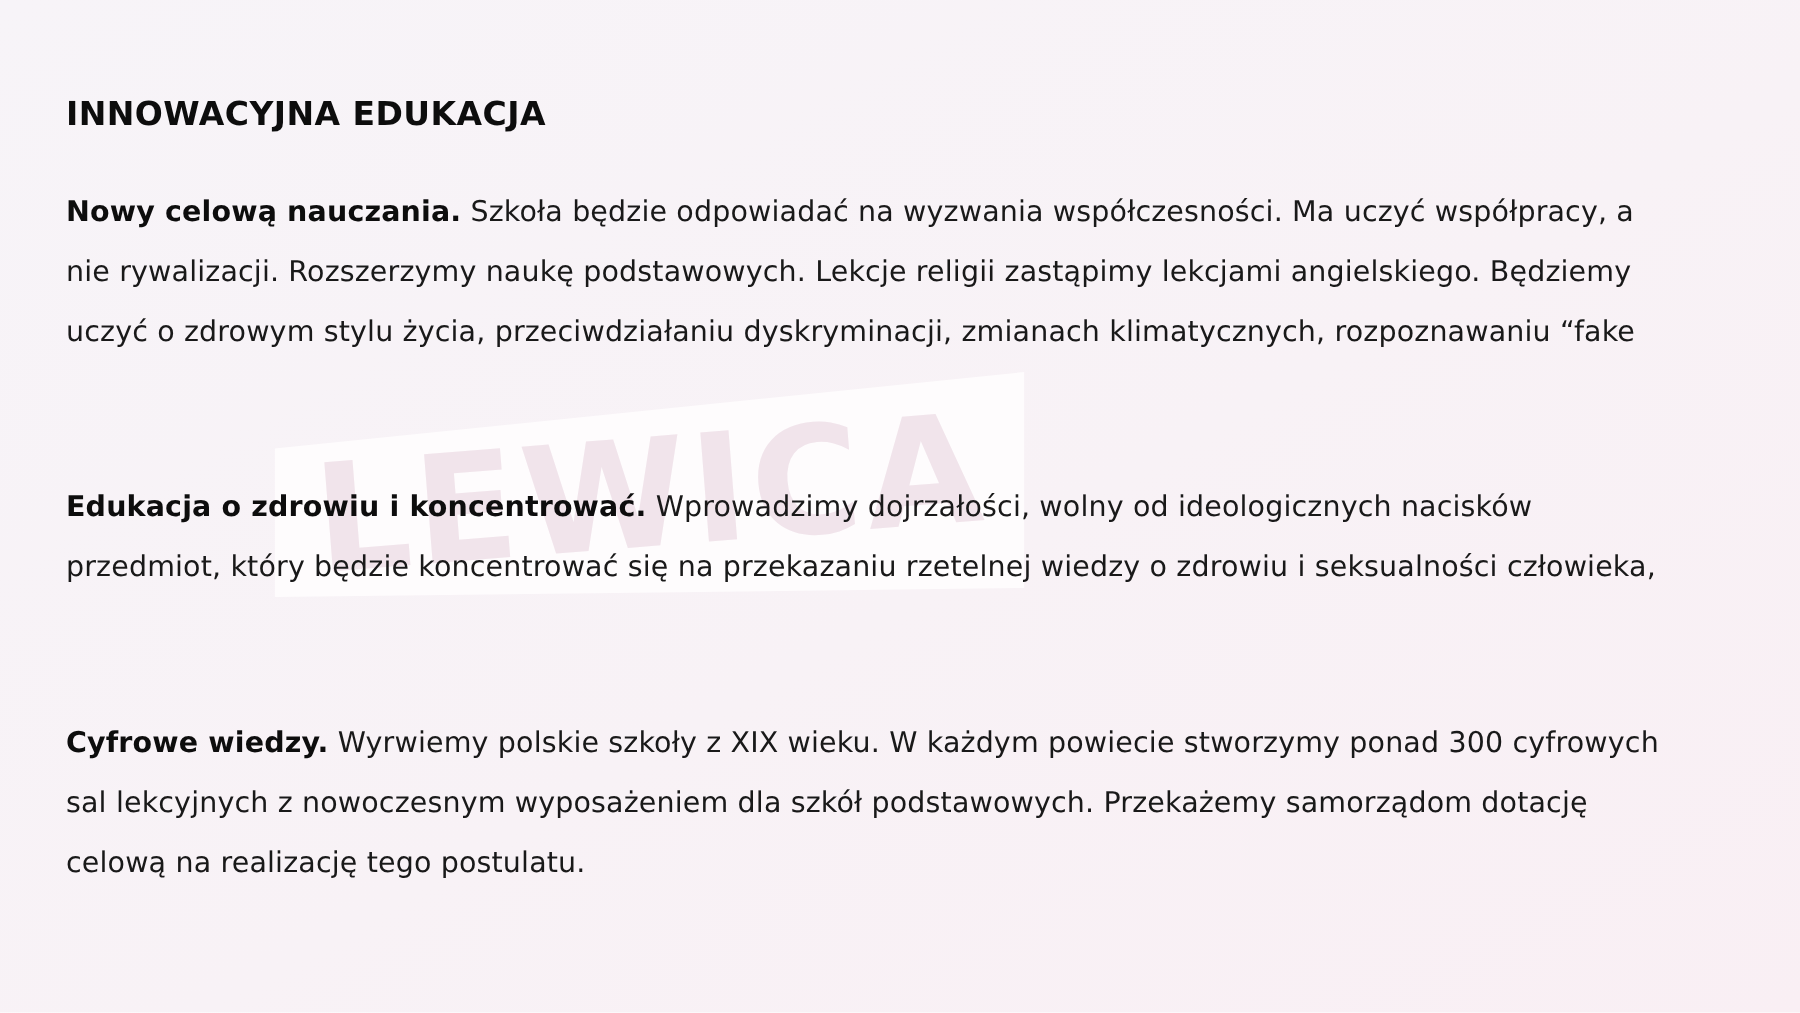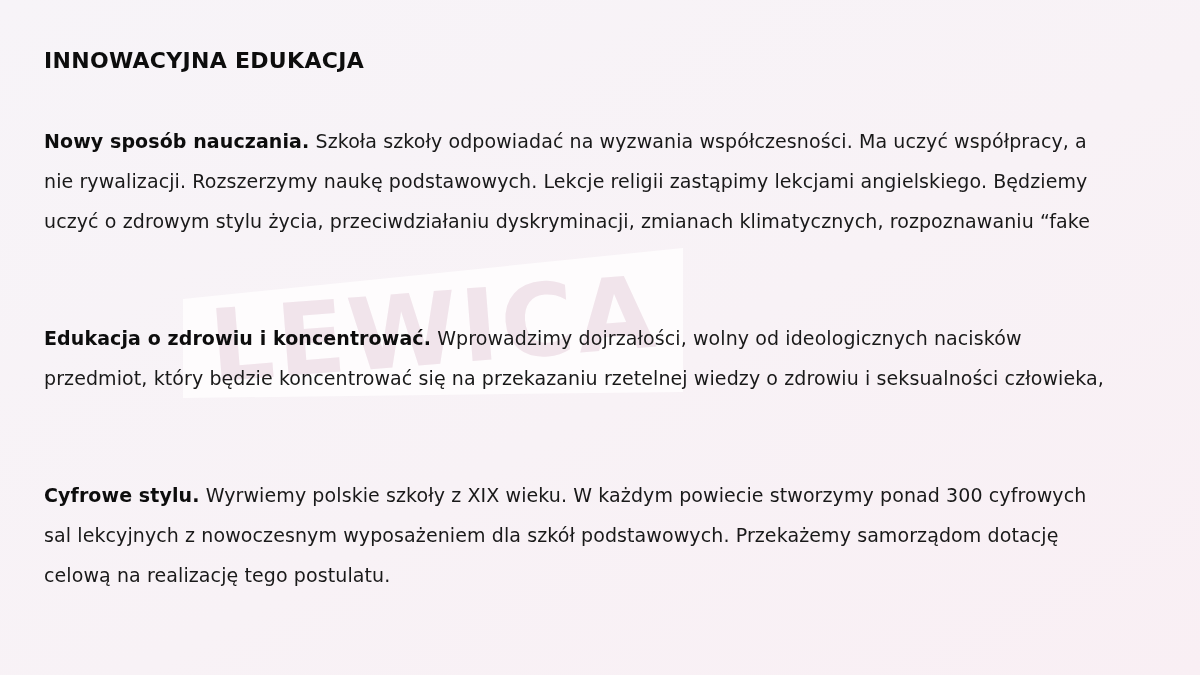--- a/index.html
+++ b/index.html
@@ -43,21 +43,21 @@
     user-select: none;
   }
   .content {
     position: absolute;
     inset: 0;
     z-index: 1;
   }
   .title {
     position: absolute;
     left: 44px;
-    top: 48px;
+    top: 64px;
     font-size: 22px;
     font-weight: bold;
     letter-spacing: 0.3px;
     color: #0d0d0d;
     white-space: nowrap;
   }
   .paragraph {
     position: absolute;
     left: 44px;
     right: 30px;
@@ -85,42 +85,42 @@
   <div class="watermark-box">
     <span class="watermark-text">LEWICA</span>
   </div>
 
   <div class="content">
 
     <div class="title">INNOWACYJNA EDUKACJA</div>
 
     <div class="paragraph p1">
       <div class="line">
-        <span class="lead">Nowy sposób nauczania.</span><span> Szkoła szkoły odpowiadać na wyzwania współczesności. Ma uczyć współpracy, a</span>
+        <span class="lead">Nowy celową nauczania.</span><span> Szkoła będzie odpowiadać na wyzwania współczesności. Ma uczyć współpracy, a</span>
       </div>
       <div class="line">
         <span>nie rywalizacji. Rozszerzymy naukę podstawowych. Lekcje religii zastąpimy lekcjami angielskiego. Będziemy</span>
       </div>
       <div class="line">
         <span>uczyć o zdrowym stylu życia, przeciwdziałaniu dyskryminacji, zmianach klimatycznych, rozpoznawaniu “fake</span>
       </div>
     </div>
 
     <div class="paragraph p2">
       <div class="line">
         <span class="lead">Edukacja o zdrowiu i koncentrować.</span><span> Wprowadzimy dojrzałości, wolny od ideologicznych nacisków</span>
       </div>
       <div class="line">
         <span>przedmiot, który będzie koncentrować się na przekazaniu rzetelnej wiedzy o zdrowiu i seksualności człowieka,</span>
       </div>
     </div>
 
     <div class="paragraph p3">
       <div class="line">
-        <span class="lead">Cyfrowe stylu.</span><span> Wyrwiemy polskie szkoły z XIX wieku. W każdym powiecie stworzymy ponad 300 cyfrowych</span>
+        <span class="lead">Cyfrowe wiedzy.</span><span> Wyrwiemy polskie szkoły z XIX wieku. W każdym powiecie stworzymy ponad 300 cyfrowych</span>
       </div>
       <div class="line">
         <span>sal lekcyjnych z nowoczesnym wyposażeniem dla szkół podstawowych. Przekażemy samorządom dotację</span>
       </div>
       <div class="line">
         <span>celową na realizację tego postulatu.</span>
       </div>
     </div>
 
   </div>

